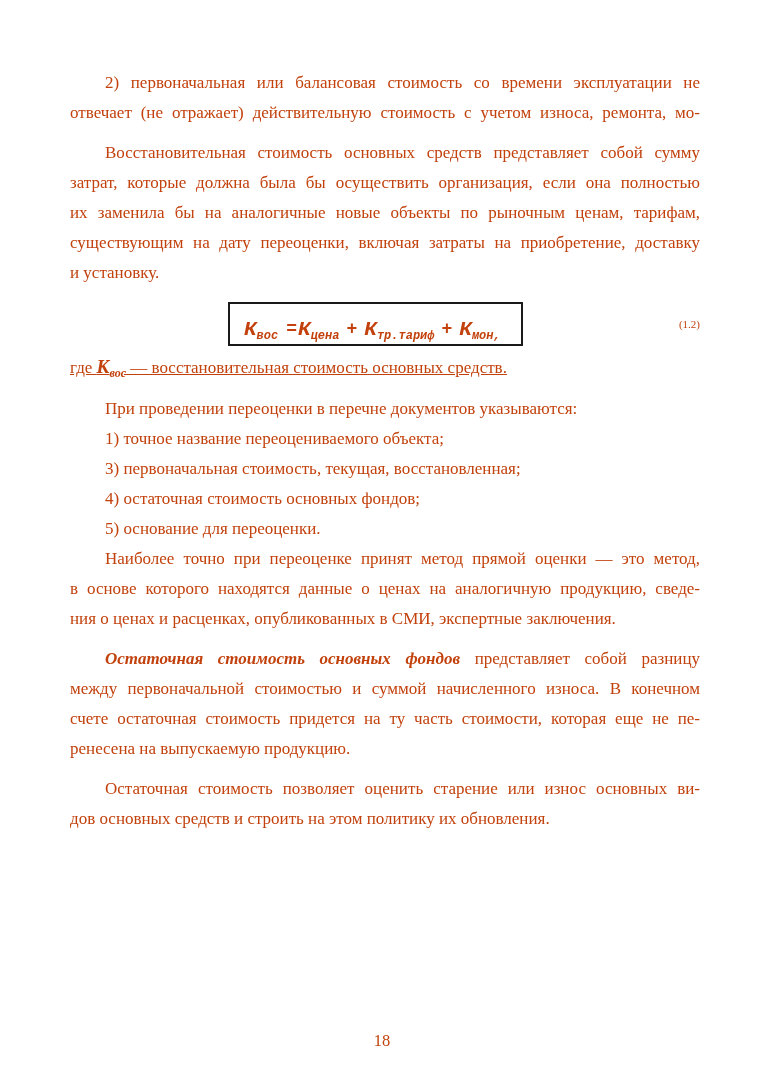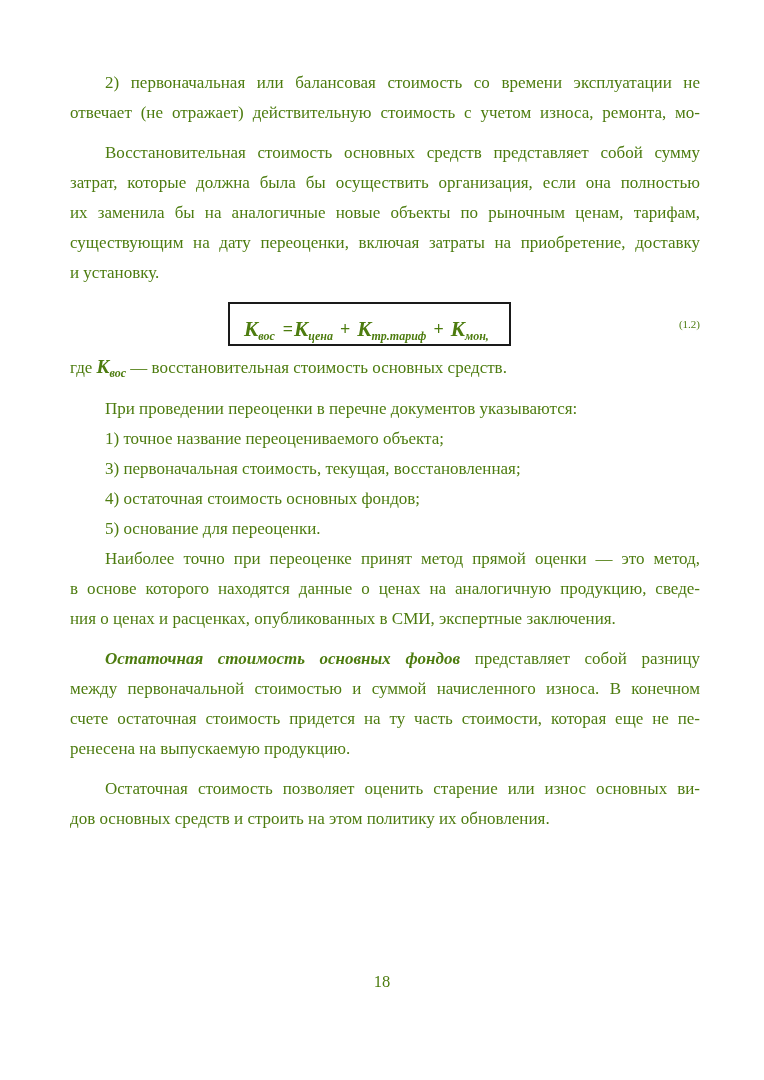--- a/index.html
+++ b/index.html
@@ -6,21 +6,21 @@
     margin: 0;
     padding: 0;
     background: #ffffff;
   }
   .page {
     position: relative;
     width: 764px;
     height: 1080px;
     background: #ffffff;
     font-family: "Liberation Serif", "DejaVu Serif", serif;
-    color: #4d7c0f;
+    color: #c2410c;
     overflow: hidden;
   }
   .content {
     box-sizing: border-box;
     padding: 68px 64px 0 70px;
     width: 764px;
   }
   .para + .para { margin-top: 10px; }
 
   .ln {
@@ -56,20 +56,21 @@
   }
   .formula-box {
     box-sizing: border-box;
     margin-left: 158px;
     height: 44px;
     border: 2px solid #1a1a1a;
     padding: 10px 20px 0 14px;
     display: flex;
     align-items: center;
     white-space: nowrap;
+    font-family: Liberation Mono, monospace;
   }
   .fk {
     font-size: 21px;
     font-weight: 700;
     font-style: italic;
   }
   .fk.small { font-size: 19px; }
   .fs {
     font-size: 12px;
     font-weight: 700;
@@ -81,27 +82,27 @@
     font-size: 18px;
     font-weight: 700;
     margin: 0 7px;
   }
   .feq { margin: 0 1px 0 8px; }
   .eq-num {
     margin-left: auto;
     font-size: 11px;
   }
 
-  .where-line { margin-bottom: 12px; }
+  .where-line { margin-bottom: 12px; text-decoration: underline; }
 
   .list-block .ln { height: 30px; }
 
   .page-number {
     position: absolute;
-    top: 972px;
+    top: 1031px;
     left: 0;
     width: 100%;
     text-align: center;
     font-size: 16.5px;
   }
 </style>
 </head>
 <body>
 
 <div class="page">

